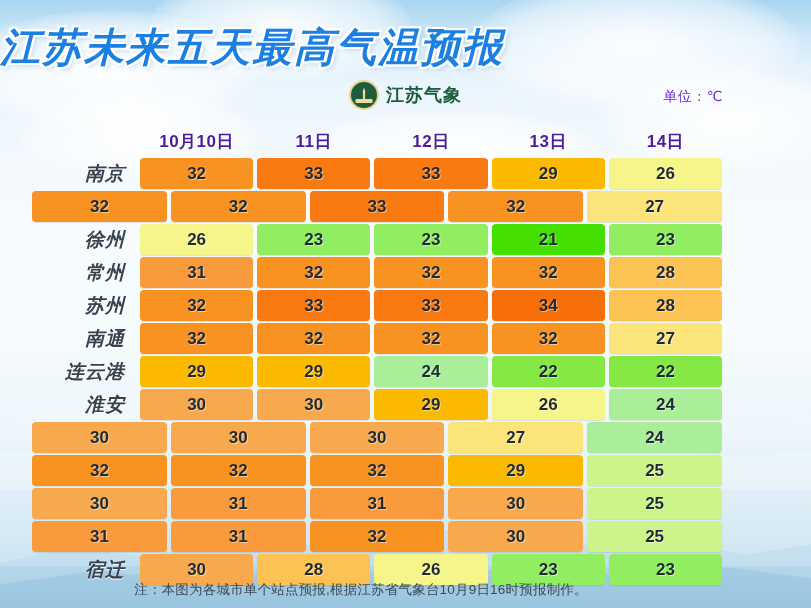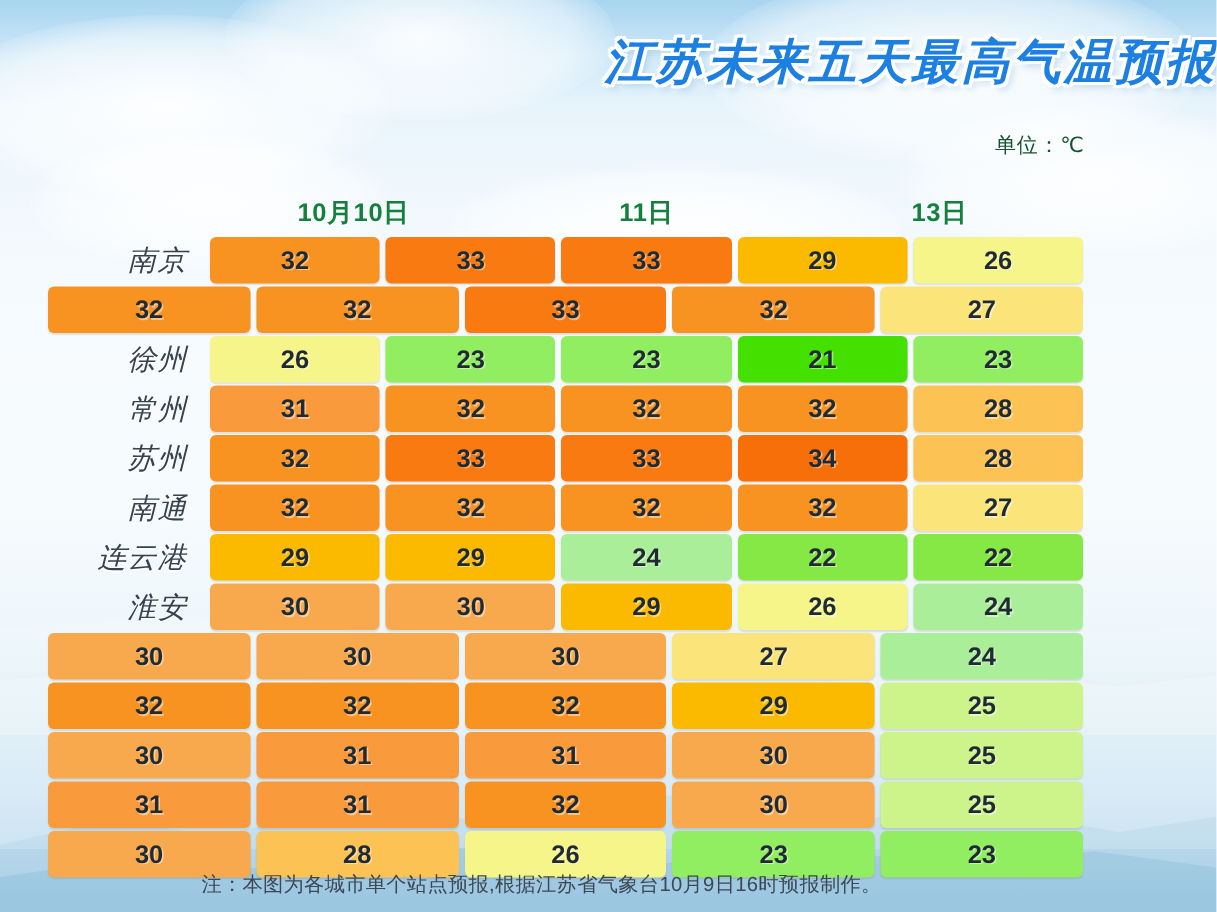--- a/index.html
+++ b/index.html
@@ -50,22 +50,22 @@
     clip-path: polygon(0% 40%, 14% 22%, 30% 46%, 46% 26%, 62% 48%, 78% 28%, 92% 46%, 100% 34%, 100% 100%, 0% 100%);
   }
   .w1 { bottom:118px; opacity:.55; }
   .w2 { bottom:160px; opacity:.32; height:48px; }
 
   
   .content { position:relative; width:811px; height:608px; }
 
   .title {
     position:absolute; left:0; top:20px; width:811px;
-    text-align:right;
-    font-size:32px; font-weight:bold; font-style:italic;
+    text-align:left;
+    font-size:40px; font-weight:bold; font-style:italic;
     letter-spacing:2px;
     color:#1c7fe2;
     text-shadow:
        2px 0 0 #ffffff, -2px 0 0 #ffffff, 0 2px 0 #ffffff, 0 -2px 0 #ffffff,
        2px 2px 0 #ffffff, -2px 2px 0 #ffffff, 2px -2px 0 #ffffff, -2px -2px 0 #ffffff,
        3px 3px 5px rgba(90,150,200,0.35);
     white-space:nowrap;
   }
 
   .logo-row {
@@ -86,39 +86,39 @@
   .logo-badge .base {
     position:absolute; bottom:5px; left:50%; transform:translateX(-50%);
     width:17px; height:4px; background:#f0dc9a; border-radius:1px;
   }
   .logo-text {
     font-size:18px; font-weight:bold; color:#1d5c3c; letter-spacing:1px;
   }
 
   .unit {
     position:absolute; right:88px; top:88px;
-    font-size:14px; color:#14532d; letter-spacing:.5px;margin-left:40px;
+    font-size:14px; color:#6d28d9; letter-spacing:.5px;margin-left:40px;
   }
 
   
   .grid { position:absolute; left:30px; top:125px; width:694px; }
   .headrow { display:flex; height:33px; align-items:center; }
   .head-city { width:108px; flex:0 0 108px; }
   .head-date {
     flex:1 1 0; text-align:center;
-    font-size:17px; font-weight:bold; color:#15803d;
+    font-size:17px; font-weight:bold; color:#4c1d95;
     letter-spacing:.5px;
   }
 
   .row { display:flex; height:31px; margin-bottom:2px; align-items:stretch; }
   .city {
     width:108px; flex:0 0 108px;
     display:flex; align-items:center; justify-content:flex-end;
     padding-right:13px;
-    font-size:19px; font-weight:normal; font-style:italic;
+    font-size:19px; font-weight:bold; font-style:italic;
     color:#36424e;
     letter-spacing:1px;
     text-shadow: 0 1px 0 rgba(255,255,255,0.9);
   }
   .cellwrap { flex:1 1 0; padding:0 2px; display:flex; }
   .cell {
     flex:1 1 auto;
     border-radius:4px;
     display:flex; align-items:center; justify-content:center;
     font-size:17px; font-weight:bold;
@@ -148,29 +148,38 @@
   <div class="wave w1"></div>
   <div class="mtn m1"></div>
   <div class="mtn m2"></div>
   <div class="mtn m3"></div>
 </div>
 
 <div class="content">
 
   <div class="title">江苏未来五天最高气温预报</div>
 
+  <div class="logo-row">
+    <div class="logo-badge">
+      <div class="tower"></div>
+      <div class="base"></div>
+    </div>
+    <div class="logo-text">江苏气象</div>
+  </div>
 
   <div class="unit">单位：℃</div>
 
   <div class="grid">
     <div class="headrow">
       <div class="head-city"></div>
       <div class="head-date">10月10日</div>
       <div class="head-date">11日</div>
+      <div class="head-date">12日</div>
       <div class="head-date">13日</div>
+      <div class="head-date">14日</div>
     </div>
     <div id="rows-host">
         <div class="row">
           <div class="city">南京</div>
           <div class="cellwrap">
             <div class="cell" style="background: rgb(248, 146, 33);">32</div>
           </div>
           <div class="cellwrap">
             <div class="cell" style="background: rgb(248, 122, 16);">33</div>
           </div>
@@ -371,20 +380,21 @@
             <div class="cell" style="background: rgb(248, 146, 33);">32</div>
           </div>
           <div class="cellwrap">
             <div class="cell" style="background: rgb(249, 169, 77);">30</div>
           </div>
           <div class="cellwrap">
             <div class="cell" style="background: rgb(204, 244, 138);">25</div>
           </div>
         </div>
         <div class="row">
+          <div class="city">宿迁</div>
           <div class="cellwrap">
             <div class="cell" style="background: rgb(249, 169, 77);">30</div>
           </div>
           <div class="cellwrap">
             <div class="cell" style="background: rgb(252, 194, 84);">28</div>
           </div>
           <div class="cellwrap">
             <div class="cell" style="background: rgb(245, 245, 138);">26</div>
           </div>
           <div class="cellwrap">

